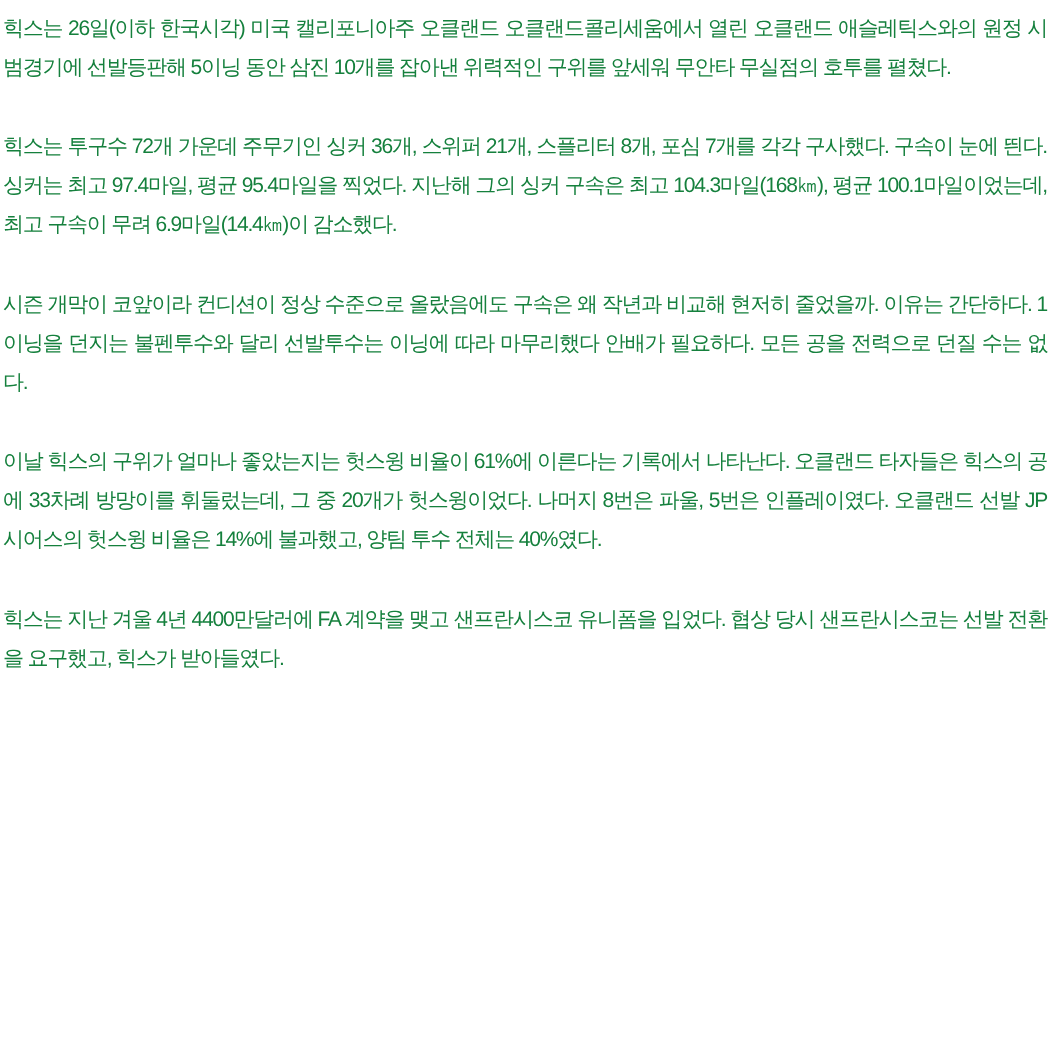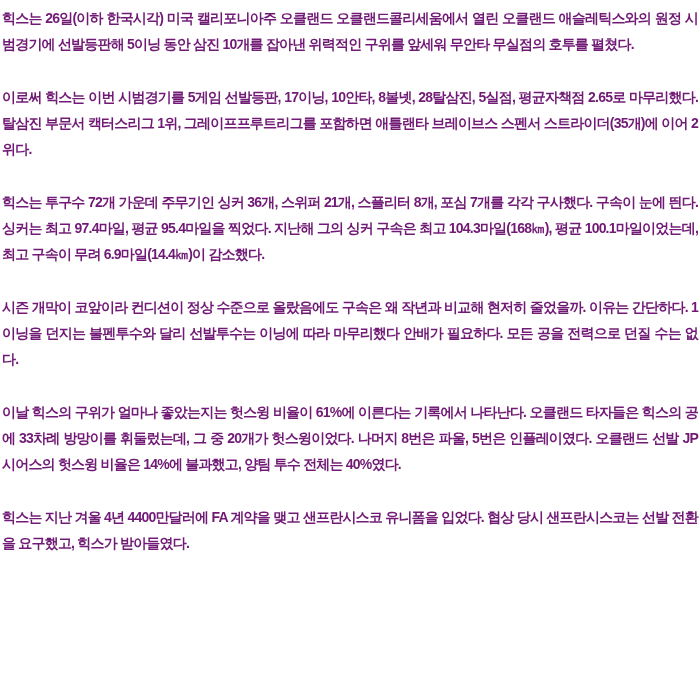--- a/index.html
+++ b/index.html
@@ -15,34 +15,33 @@
   }
   .article-body {
     box-sizing: border-box;
     width: 700px;
     padding: 5px 2px 0 2px;
     color: #3d3d3d;
   }
   .article-body p {
     margin: 0 0 27px 0;
     font-size: 14px;
-    font-weight: bold;
+    font-weight: normal;
     line-height: 26px;
     letter-spacing: -0.8px;
     text-align: justify;
     word-break: break-all;
-    color: #701a75;
+    color: #15803d;
   }
   .article-body p:last-child {
     margin-bottom: 0;
   }
 </style>
 </head>
 <body>
 
 <main class="article-body">
   <p>힉스는 26일(이하 한국시각) 미국 캘리포니아주 오클랜드 오클랜드콜리세움에서 열린 오클랜드 애슬레틱스와의 원정 시범경기에 선발등판해 5이닝 동안 삼진 10개를 잡아낸 위력적인 구위를 앞세워 무안타 무실점의 호투를 펼쳤다.</p>
-  <p>이로써 힉스는 이번 시범경기를 5게임 선발등판, 17이닝, 10안타, 8볼넷, 28탈삼진, 5실점, 평균자책점 2.65로 마무리했다. 탈삼진 부문서 캑터스리그 1위, 그레이프프루트리그를 포함하면 애틀랜타 브레이브스 스펜서 스트라이더(35개)에 이어 2위다.</p>
   <p>힉스는 투구수 72개 가운데 주무기인 싱커 36개, 스위퍼 21개, 스플리터 8개, 포심 7개를 각각 구사했다. 구속이 눈에 띈다. 싱커는 최고 97.4마일, 평균 95.4마일을 찍었다. 지난해 그의 싱커 구속은 최고 104.3마일(168㎞), 평균 100.1마일이었는데, 최고 구속이 무려 6.9마일(14.4㎞)이 감소했다.</p>
   <p>시즌 개막이 코앞이라 컨디션이 정상 수준으로 올랐음에도 구속은 왜 작년과 비교해 현저히 줄었을까. 이유는 간단하다. 1이닝을 던지는 불펜투수와 달리 선발투수는 이닝에 따라 마무리했다 안배가 필요하다. 모든 공을 전력으로 던질 수는 없다.</p>
   <p>이날 힉스의 구위가 얼마나 좋았는지는 헛스윙 비율이 61%에 이른다는 기록에서 나타난다. 오클랜드 타자들은 힉스의 공에 33차례 방망이를 휘둘렀는데, 그 중 20개가 헛스윙이었다. 나머지 8번은 파울, 5번은 인플레이였다. 오클랜드 선발 JP 시어스의 헛스윙 비율은 14%에 불과했고, 양팀 투수 전체는 40%였다.</p>
   <p>힉스는 지난 겨울 4년 4400만달러에 FA 계약을 맺고 샌프란시스코 유니폼을 입었다. 협상 당시 샌프란시스코는 선발 전환을 요구했고, 힉스가 받아들였다.</p>
 </main>
 
 </body></html>

